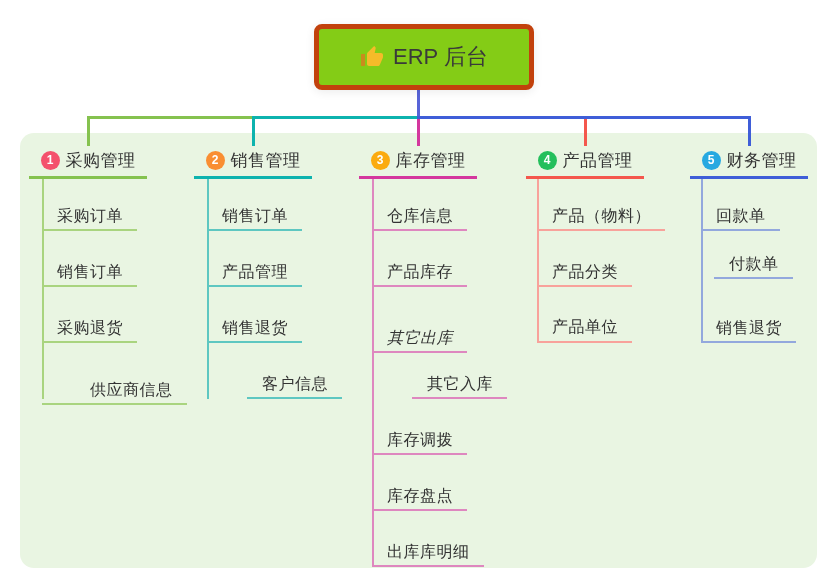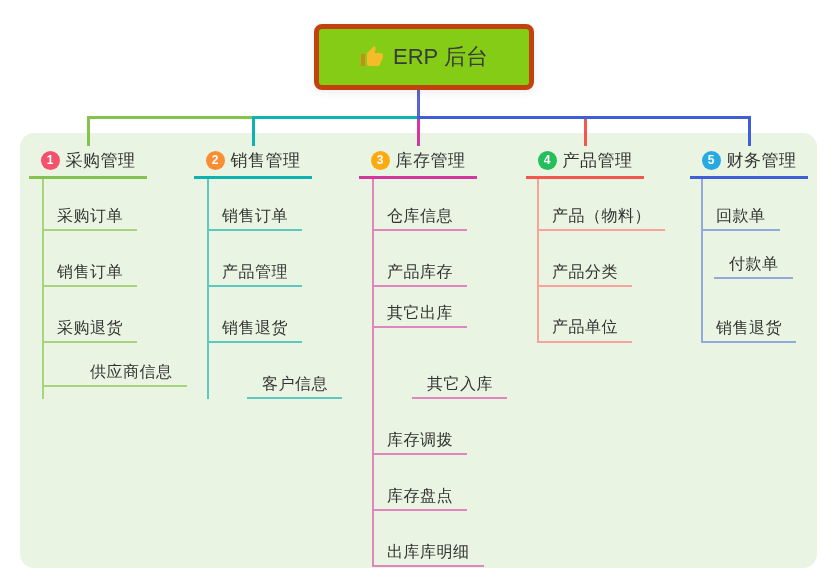--- a/index.html
+++ b/index.html
@@ -58,21 +58,21 @@
 <div style="--c: #85c24f; --lc: #a9d47f; --bc: #f4516c;">
   <div class="abs title-row" style="left:29px;">
     <span class="badge">1</span>
     <span class="t-label">采购管理</span>
   </div>
   <div class="abs t-underline" style="left:29px;"></div>
   <div class="abs vline" style="left:42px;height:220px;"></div>
   <div class="abs child" style="left:42px;top:203px;"><span>采购订单</span></div>
   <div class="abs child" style="left:42px;top:259px;"><span>销售订单</span></div>
   <div class="abs child" style="left:42px;top:315px;"><span>采购退货</span></div>
-  <div class="abs child" style="left:42px;top:359px;padding-left:48px;"><span>供应商信息</span></div>
+  <div class="abs child" style="left:42px;top:377px;padding-left:48px;"><span>供应商信息</span></div>
 </div>
 
 <div style="--c: #0db3ae; --lc: #5ec7c1; --bc: #f98e32;">
   <div class="abs title-row" style="left:194px;">
     <span class="badge">2</span>
     <span class="t-label">销售管理</span>
   </div>
   <div class="abs t-underline" style="left:194px;"></div>
   <div class="abs vline" style="left:207px;height:220px;"></div>
   <div class="abs child" style="left:207px;top:203px;"><span>销售订单</span></div>
@@ -83,21 +83,21 @@
 
 <div style="--c: #d4379e; --lc: #de87bf; --bc: #fbab0f;">
   <div class="abs title-row" style="left:359px;">
     <span class="badge">3</span>
     <span class="t-label">库存管理</span>
   </div>
   <div class="abs t-underline" style="left:359px;"></div>
   <div class="abs vline" style="left:372px;height:388px;"></div>
   <div class="abs child" style="left:372px;top:203px;text-align:center;"><span>仓库信息</span></div>
   <div class="abs child" style="left:372px;top:259px;"><span>产品库存</span></div>
-  <div class="abs child" style="left:372px;top:300px;"><span>其它出库</span></div>
+  <div class="abs child" style="left:372px;top:325px;font-style:italic;"><span>其它出库</span></div>
   <div class="abs child" style="left:372px;top:371px;margin-left:40px;"><span>其它入库</span></div>
   <div class="abs child" style="left:372px;top:427px;"><span>库存调拨</span></div>
   <div class="abs child" style="left:372px;top:483px;"><span>库存盘点</span></div>
   <div class="abs child" style="left:372px;top:539px;"><span>出库库明细</span></div>
 </div>
 
 <div style="--c: #f4574d; --lc: #f8a29b; --bc: #24bf5c;">
   <div class="abs title-row" style="left:526px;">
     <span class="badge">4</span>
     <span class="t-label">产品管理</span>

